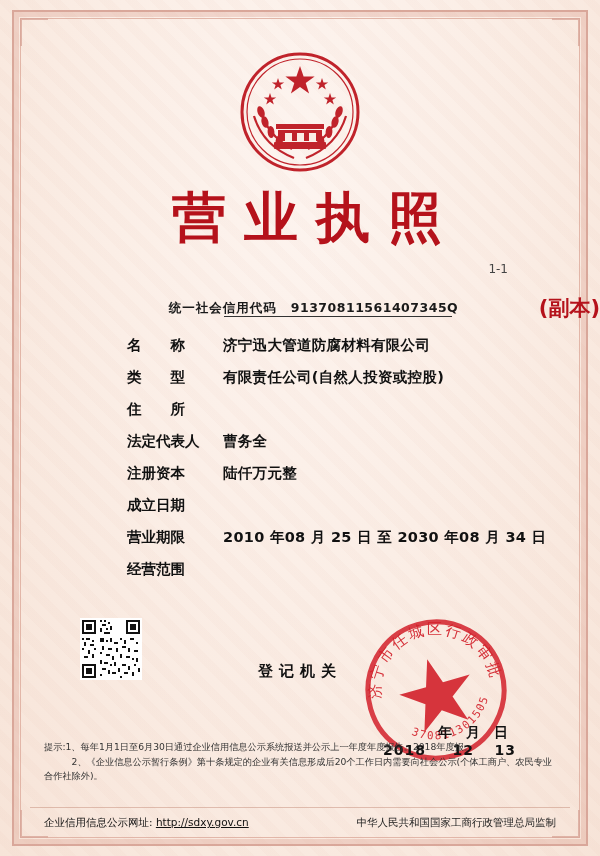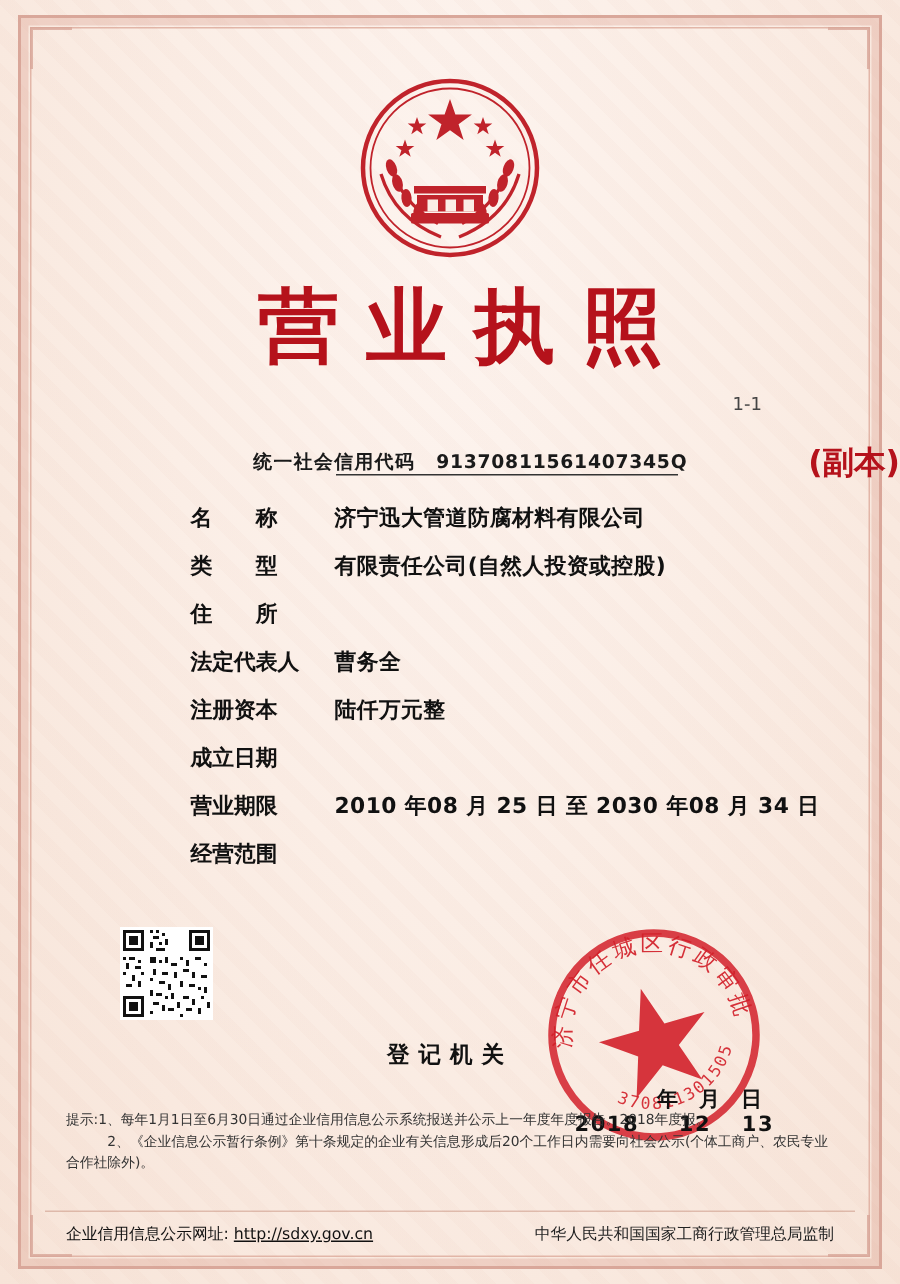--- a/index.html
+++ b/index.html
@@ -103,21 +103,21 @@
     background:#fff;
   }
   .qr svg{display:block;}
 
   
   .seal{
     position:absolute;right:86px;top:612px;width:156px;height:156px;
     transform:rotate(-16deg);
   }
   .registrar{
-    position:absolute;left:0;right:0;top:694px;
+    position:absolute;left:0;right:0;top:662px;
     text-align:center;font-size:15px;font-weight:bold;color:#111;letter-spacing:6px;
   }
   .reg-date{
     position:absolute;right:78px;top:742px;
     font-size:14px;font-weight:bold;color:#111;letter-spacing:1px;
   }
   .date-line{
     position:absolute;right:78px;top:724px;
     font-size:14px;font-weight:bold;color:#111;
     width:160px;text-align:right;letter-spacing:14px;

